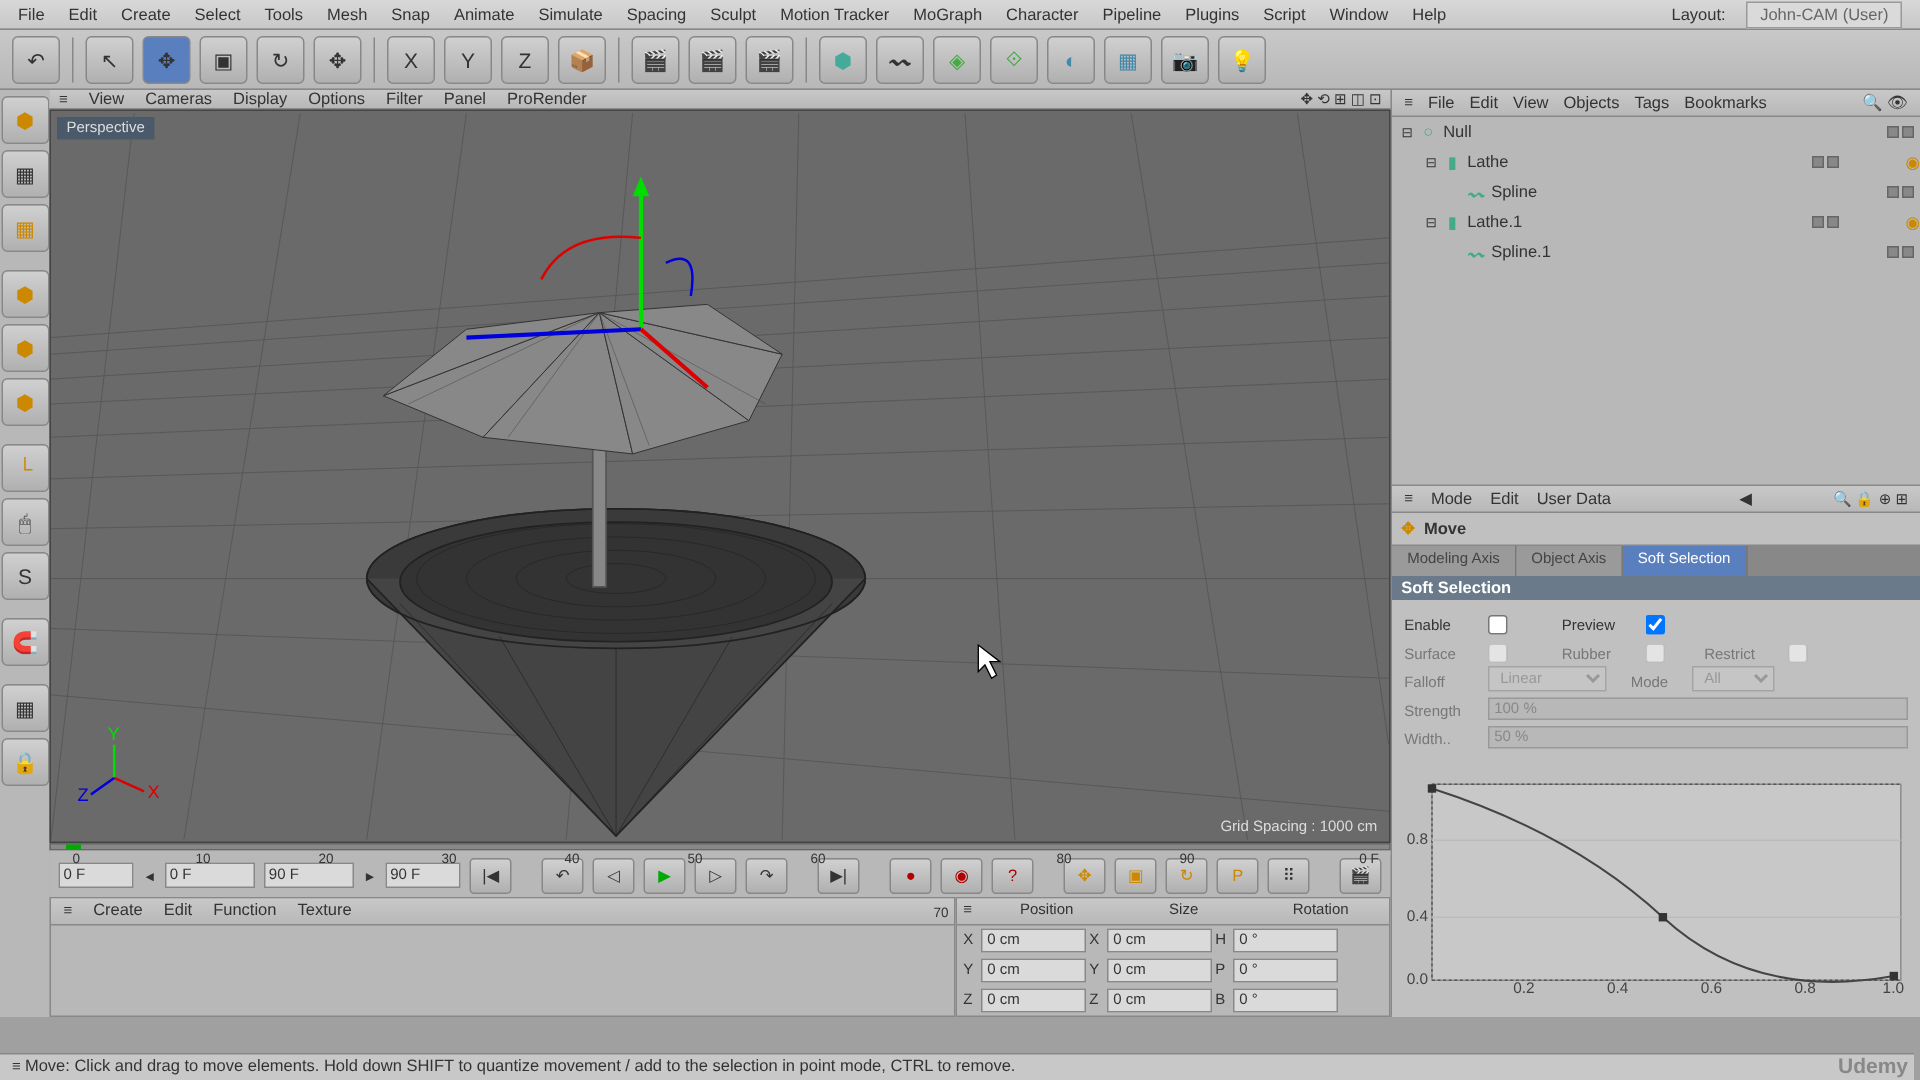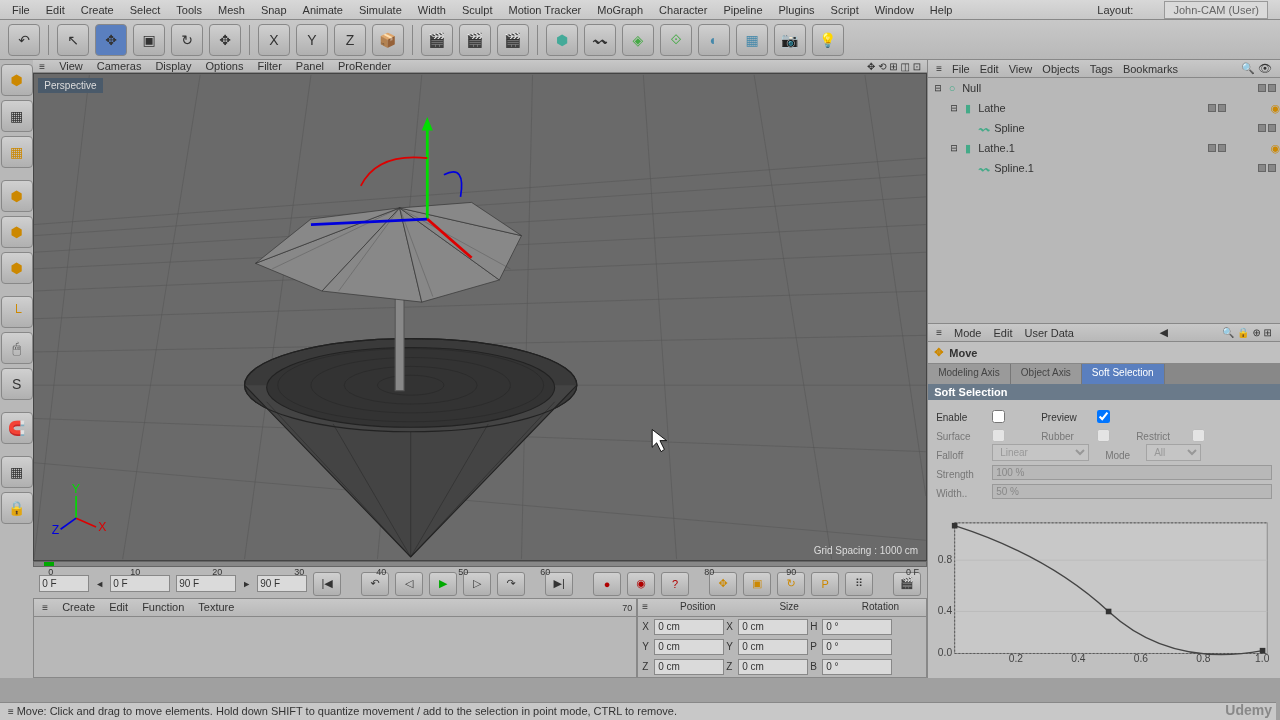--- a/index.html
+++ b/index.html
@@ -1,19 +1,19 @@
 <!DOCTYPE html>
 <html><head>
 <meta charset="utf-8">
 <style>
 * { margin: 0; padding: 0; box-sizing: border-box; font-family: Arial, sans-serif; font-size: 11px; color: #333; }
 body { background: #a0a0a0; width: 1280px; height: 720px; overflow: hidden; position: relative; }
 .menubar { height: 20px; background: linear-gradient(#d8d8d8,#c8c8c8); display: flex; align-items: center; padding: 0 4px; border-bottom: 1px solid #888; }
 .menubar span { padding: 2px 8px; cursor: default; }
-.layout-box { display: flex; align-items: center; gap: 23px; padding: 0 8px; }
+.layout-box { display: flex; align-items: center; gap: 6px; padding: 0 8px; }
 .layout-field { background: #dadada; border: 1px solid #999; padding: 1px 6px; color: #666; min-width: 90px; }
 .toolbar { height: 40px; background: linear-gradient(#c8c8c8,#b8b8b8); display: flex; align-items: center; padding: 0 8px; gap: 6px; border-bottom: 1px solid #888; }
 .tool-btn { width: 32px; height: 32px; background: linear-gradient(#d0d0d0,#b0b0b0); border: 1px solid #888; border-radius: 4px; display: flex; align-items: center; justify-content: center; font-size: 14px; }
 .tool-btn.active { background: #5a7fbf; }
 .sep { width: 1px; height: 30px; background: #888; margin: 0 2px; }
 .main { display: flex; height: 618px; }
 .left-tools { width: 40px; background: #b8b8b8; display: flex; flex-direction: column; align-items: center; padding-top: 4px; gap: 4px; }
 .center { flex: 1; display: flex; flex-direction: column; background: #b8b8b8; }
 .view-menu { height: 18px; background: linear-gradient(#c8c8c8,#b8b8b8); display: flex; align-items: center; padding: 0 6px; gap: 14px; border-bottom: 1px solid #888; }
 .viewport { flex: 1; background: #6a6a6a; position: relative; border: 1px solid #444; }
@@ -46,41 +46,41 @@
 .attr-menu { height: 18px; display: flex; align-items: center; gap: 12px; padding: 0 8px; background: linear-gradient(#c8c8c8,#b8b8b8); border-bottom: 1px solid #888; }
 .attr-title { height: 22px; display: flex; align-items: center; gap: 6px; padding: 0 6px; background: #c0c0c0; border-bottom: 1px solid #888; font-weight: bold; }
 .attr-tabs { height: 20px; display: flex; background: #888; }
 .attr-tab { padding: 3px 10px; background: #9a9a9a; border-right: 1px solid #777; font-size: 10px; color: #444; }
 .attr-tab.active { background: #5a7fbf; color: #fff; }
 .attr-section { background: #6a7a8a; color: #fff; padding: 2px 6px; font-size: 11px; font-weight: bold; }
 .attr-body { padding: 4px 8px; background: #c0c0c0; }
 .attr-row { display: flex; align-items: flex-end; height: 19px; gap: 6px; }
 .attr-row label { width: 50px; font-size: 10px; color: #777; }
 .attr-input { width: 60px; background: #b8b8b8; border: 1px solid #999; padding: 1px 3px; font-size: 10px; color: #888; }
-.attr-select { width: 97px; background: #c8c8c8; border: 1px solid #999; font-size: 10px; color: #888; padding: 1px 3px; }
+.attr-select { width: 79px; background: #c8c8c8; border: 1px solid #999; font-size: 10px; color: #888; padding: 1px 3px; }
 .spline-graph { flex: 1; background: #c0c0c0; padding: 6px 8px; position: relative; }
 .status { position: absolute; bottom: 0; left: 0; right: 4px; height: 18px; background: #c8c8c8; border-top: 1px solid #888; padding: 2px 8px; font-size: 10px; }
 svg.scene { width: 100%; height: 100%; }
 .udemy { position: absolute; bottom: 2px; right: 8px; font-size: 14px; color: #888; font-weight: bold; }
 </style>
 </head>
 <body>
 
 <div class="menubar">
   <div style="display:flex;flex:1" id="menu-items">
       <span>File</span>
       <span>Edit</span>
       <span>Create</span>
       <span>Select</span>
       <span>Tools</span>
       <span>Mesh</span>
       <span>Snap</span>
       <span>Animate</span>
       <span>Simulate</span>
-      <span>Width</span>
+      <span>Spacing</span>
       <span>Sculpt</span>
       <span>Motion Tracker</span>
       <span>MoGraph</span>
       <span>Character</span>
       <span>Pipeline</span>
       <span>Plugins</span>
       <span>Script</span>
       <span>Window</span>
       <span>Help</span>
     </div>

